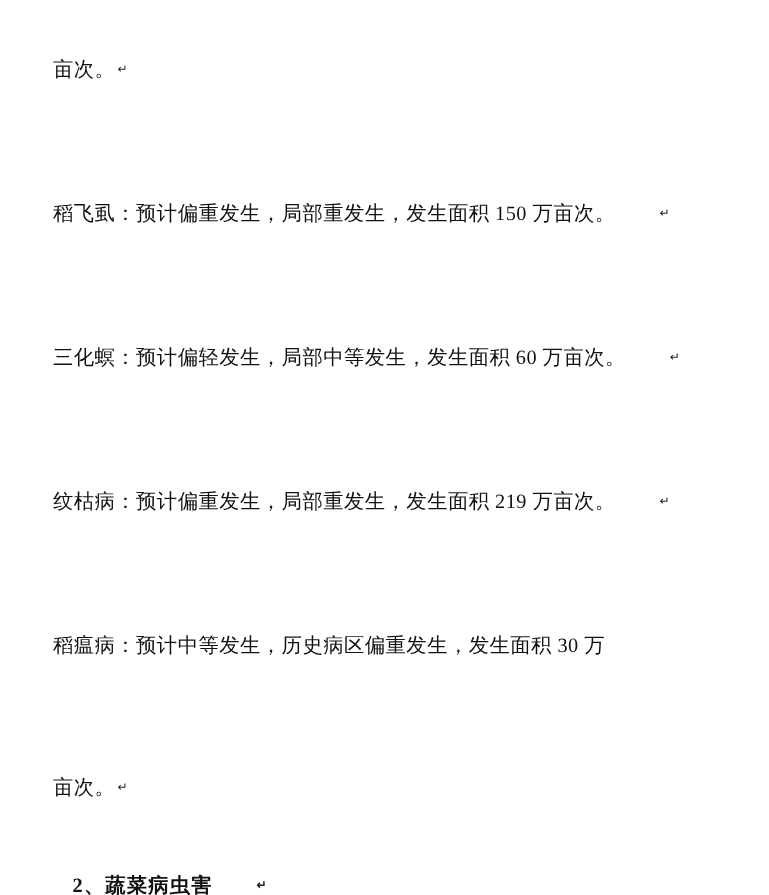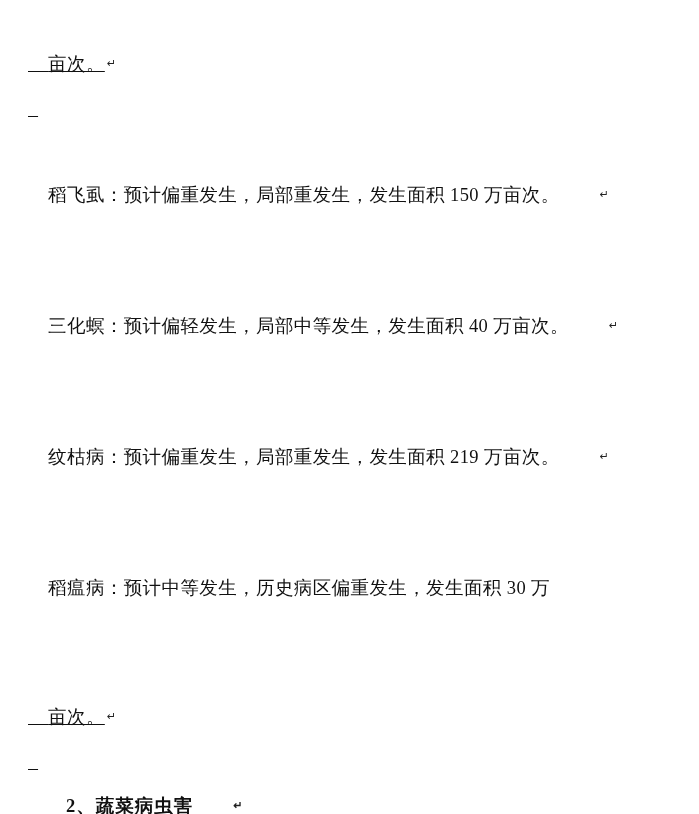--- a/index.html
+++ b/index.html
@@ -27,21 +27,20 @@
     line-height: 43px;
     letter-spacing: 0.4px;
     white-space: pre-wrap;
     position: relative;
   }
   .indent1 {
     text-indent: 38px;
   }
   .indent0 {
     text-indent: 0;
-    text-decoration: underline;
   }
   .heading {
     font-weight: bold;
     text-indent: 38px;
     font-size: 18.5px;
     line-height: 44px;
     letter-spacing: 1px;
   }
   .pmark {
     display: inline-block;
@@ -59,21 +58,21 @@
 
   <div class="line indent0">
     <span>亩次。</span><span class="pmark">↵</span>
   </div>
 
   <div class="line indent1">
     <span>稻飞虱：预计偏重发生，局部重发生，发生面积 150 万亩次。</span><span class="pmark">↵</span>
   </div>
 
   <div class="line indent1">
-    <span>三化螟：预计偏轻发生，局部中等发生，发生面积 40 万亩次。</span><span class="pmark">↵</span>
+    <span>三化螟：预计偏轻发生，局部中等发生，发生面积 60 万亩次。</span><span class="pmark">↵</span>
   </div>
 
   <div class="line indent1">
     <span>纹枯病：预计偏重发生，局部重发生，发生面积 219 万亩次。</span><span class="pmark">↵</span>
   </div>
 
   <div class="line indent1">
     <span>稻瘟病：预计中等发生，历史病区偏重发生，发生面积 30 万</span>
   </div>
 

